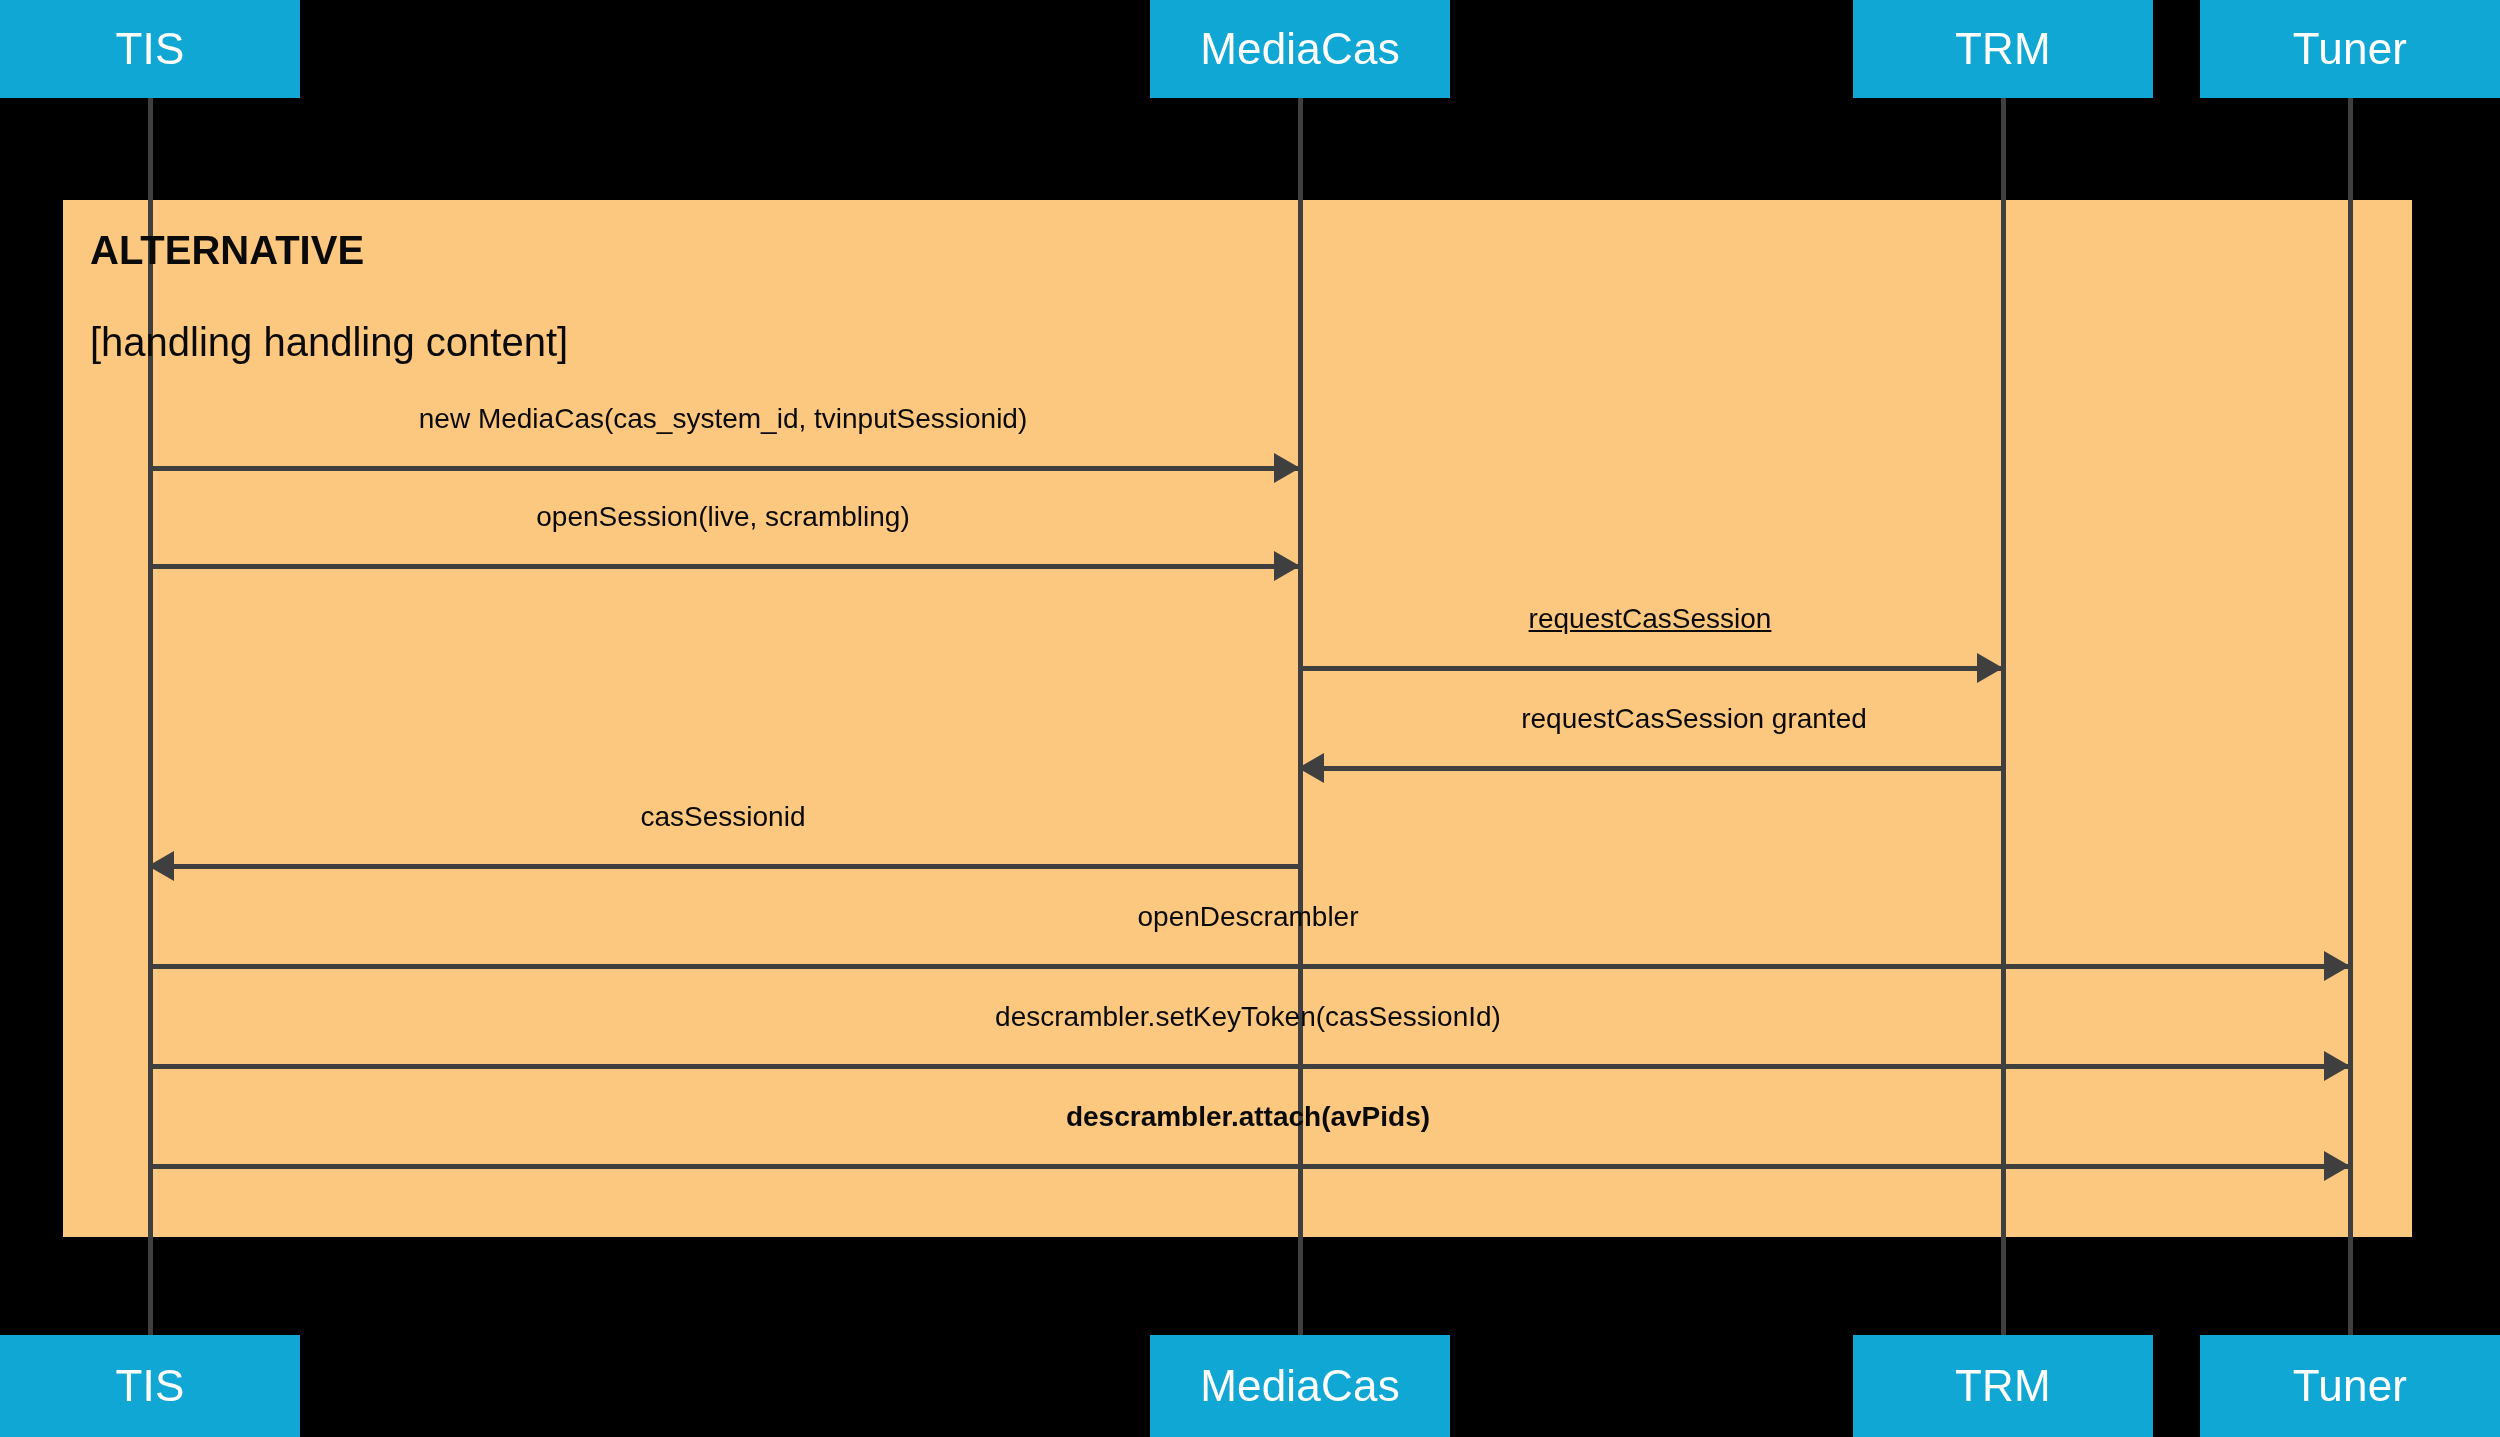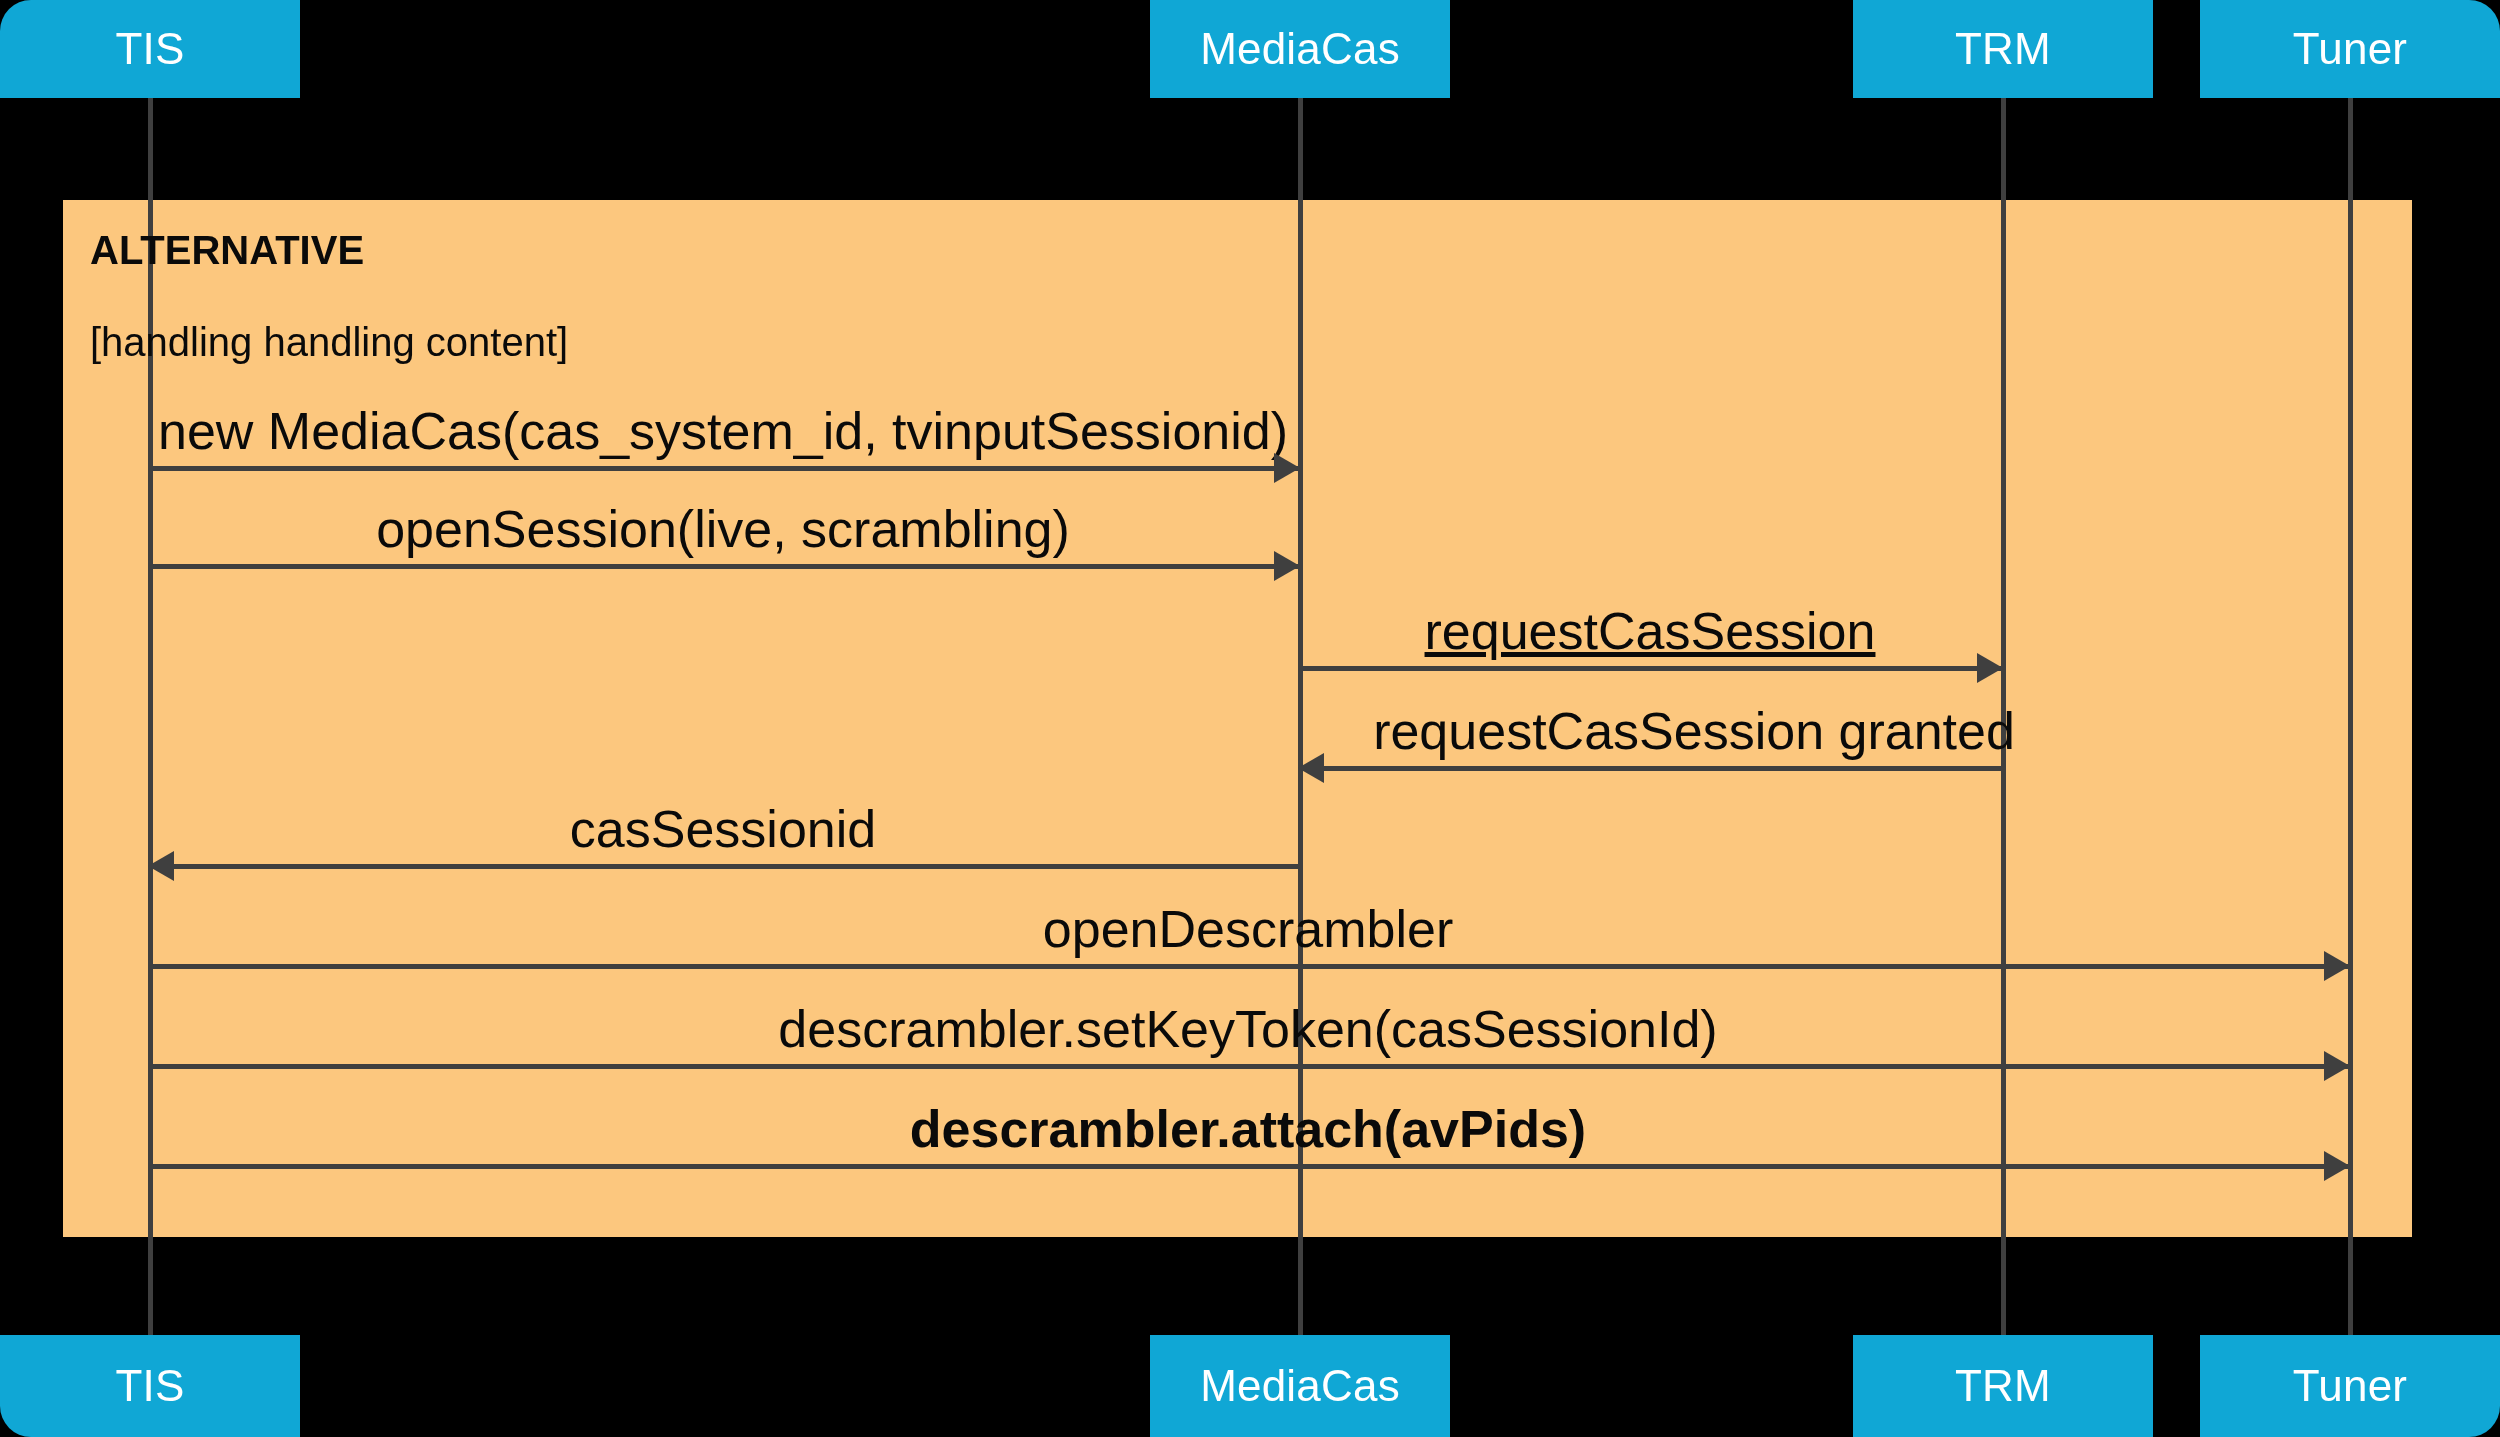--- a/index.html
+++ b/index.html
@@ -3,21 +3,20 @@
 <meta charset="utf-8">
 <title>Sequence Diagram</title>
 <style>
   html,body{margin:0;padding:0;background:#000;}
   #stage{
     position:relative;
     width:2500px;height:1437px;
     background:#000000;
     font-family:"Liberation Sans", sans-serif;
     overflow:hidden;
-    border-radius:31px;
   }
 
   
   .participant-box{
     position:absolute;
     background:#10a7d5;
     color:#ffffff;
     display:flex;
     align-items:center;
     justify-content:center;
@@ -70,21 +69,21 @@
     border-bottom:15px solid transparent;
   }
   .arrowhead.right{
     border-left:26px solid #3f3f3f;
   }
   .arrowhead.left{
     border-right:26px solid #3f3f3f;
   }
   .msg-label{
     position:absolute;
-    font-size:52px;
+    font-size:28px;
     color:#0a0a0a;
     white-space:nowrap;
     line-height:1;
     text-align:center;
     transform:translateX(-50%);
   }
 </style>
 </head>
 <body>
 

